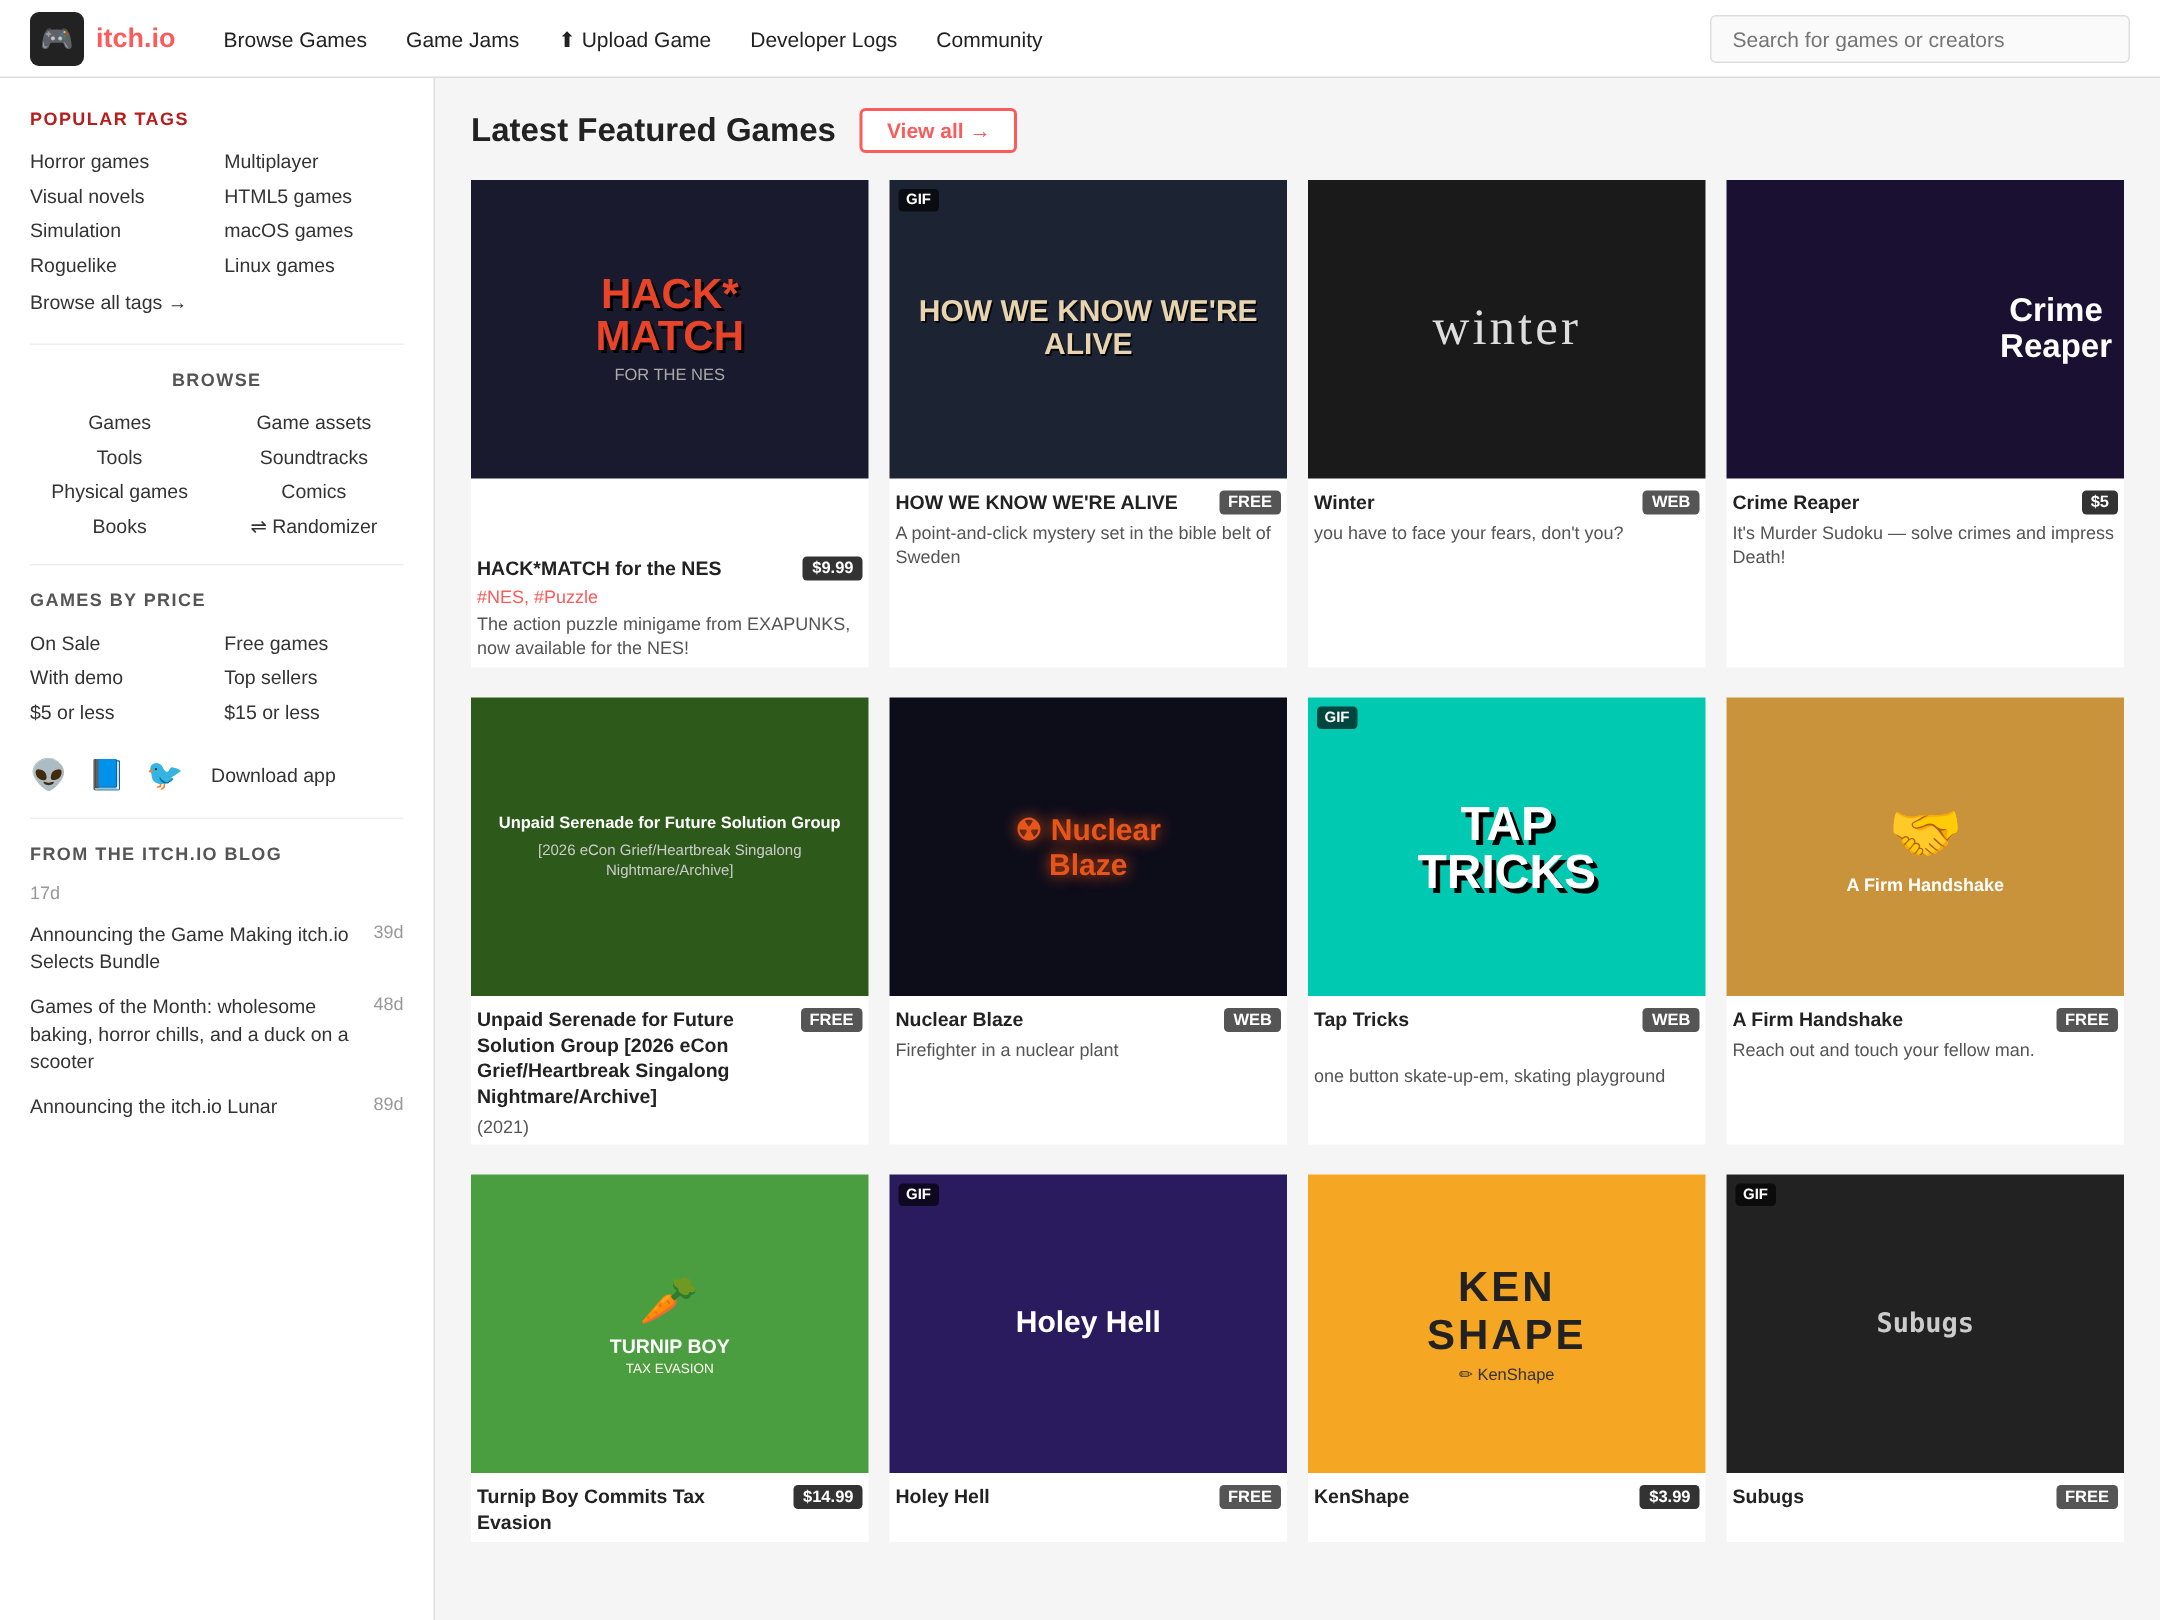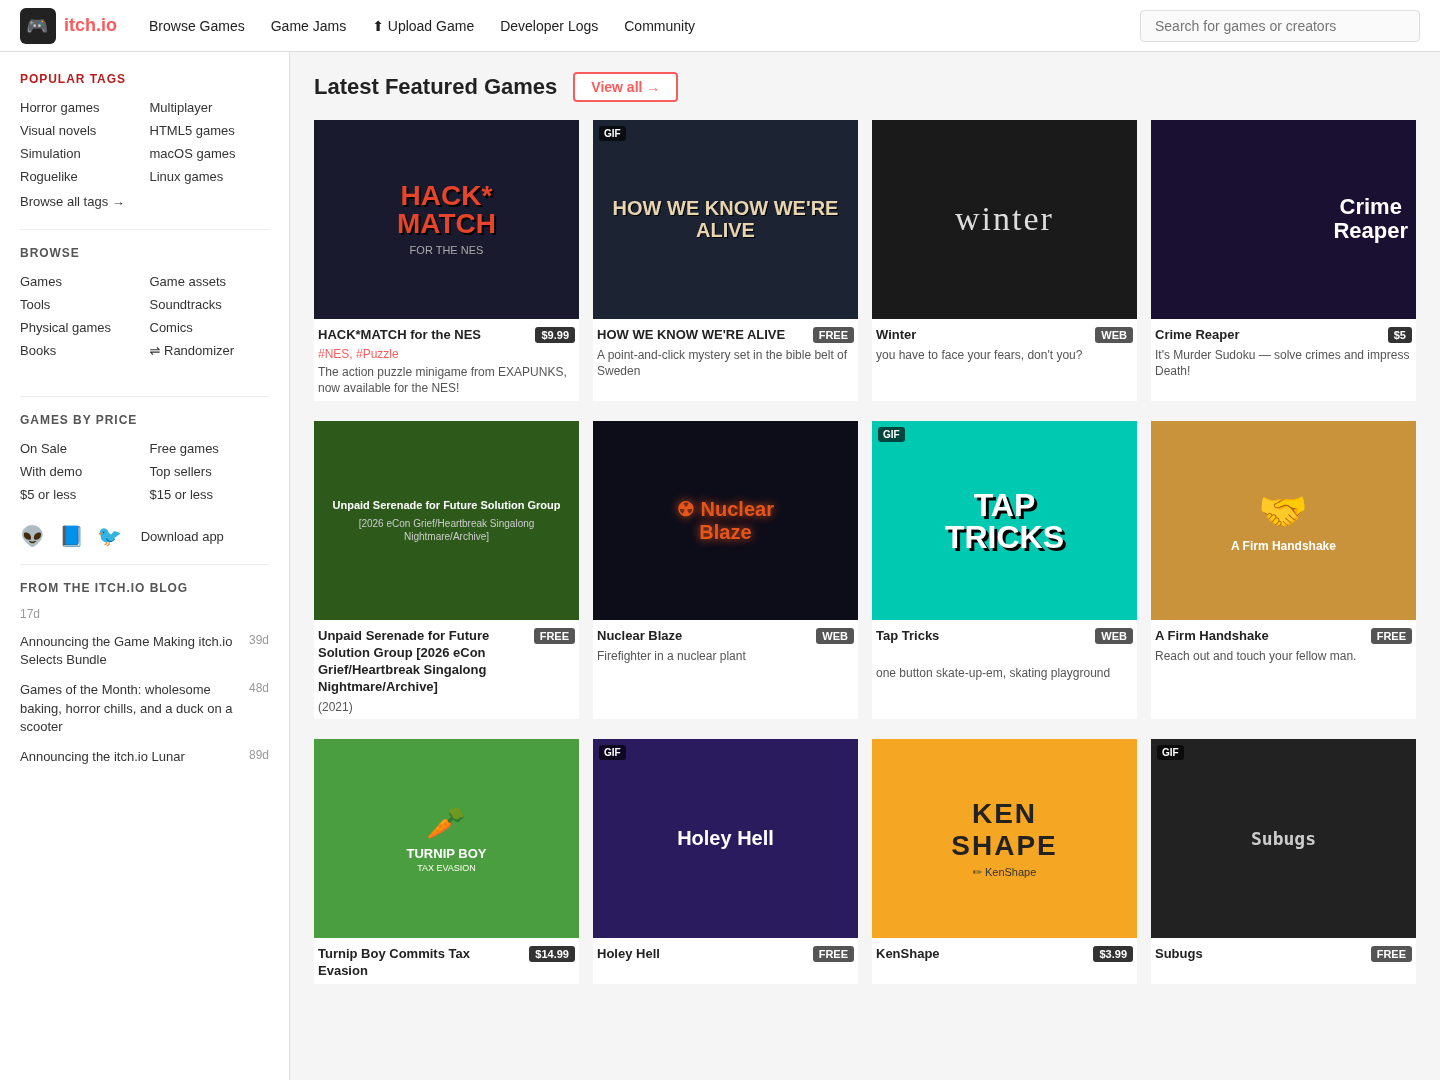--- a/index.html
+++ b/index.html
@@ -39,21 +39,21 @@
         <a href="#" style="font-size:13px;color:#333;text-decoration:none;padding:2px 0;">Simulation</a>
         <a href="#" style="font-size:13px;color:#333;text-decoration:none;padding:2px 0;">macOS games</a>
         <a href="#" style="font-size:13px;color:#333;text-decoration:none;padding:2px 0;">Roguelike</a>
         <a href="#" style="font-size:13px;color:#333;text-decoration:none;padding:2px 0;">Linux games</a>
       </div>
       <a href="#" style="display:block;font-size:13px;color:#333;text-decoration:none;margin-top:8px;">Browse all tags →</a>
     </div>
 
     <hr style="border:none;border-top:1px solid #eee;margin:0 0 16px 0;">
 
-    <div style="margin-bottom:36px;">
+    <div style="margin-bottom:16px;text-align:center;">
       <div style="font-size:12px;font-weight:700;letter-spacing:0.08em;text-transform:uppercase;color:#555;margin-bottom:12px;">BROWSE</div>
       <div style="display:grid;grid-template-columns:1fr 1fr;gap:4px 10px;">
         <a href="#" style="font-size:13px;color:#333;text-decoration:none;padding:2px 0;">Games</a>
         <a href="#" style="font-size:13px;color:#333;text-decoration:none;padding:2px 0;">Game assets</a>
         <a href="#" style="font-size:13px;color:#333;text-decoration:none;padding:2px 0;">Tools</a>
         <a href="#" style="font-size:13px;color:#333;text-decoration:none;padding:2px 0;">Soundtracks</a>
         <a href="#" style="font-size:13px;color:#333;text-decoration:none;padding:2px 0;">Physical games</a>
         <a href="#" style="font-size:13px;color:#333;text-decoration:none;padding:2px 0;">Comics</a>
         <a href="#" style="font-size:13px;color:#333;text-decoration:none;padding:2px 0;">Books</a>
         <a href="#" style="font-size:13px;color:#333;text-decoration:none;padding:2px 0;">⇌ Randomizer</a>
@@ -113,21 +113,21 @@
 
     <div style="display:grid;grid-template-columns:repeat(4,1fr);gap:20px 14px;">
 
       <div style="background:#fff;cursor:pointer;">
         <div style="position:relative;width:100%;padding-top:75%;overflow:hidden;background:#1a1a2e;">
           <div style="position:absolute;top:0;left:0;width:100%;height:100%;display:flex;align-items:center;justify-content:center;flex-direction:column;">
             <div style="color:#e8442a;font-size:28px;font-weight:900;text-align:center;font-family:Impact,sans-serif;line-height:1;text-shadow:2px 2px 0 #000;">HACK*<br>MATCH</div>
             <div style="color:#aaa;font-size:11px;margin-top:6px;">FOR THE NES</div>
           </div>
         </div>
-        <div style="padding:8px 4px 4px 4px;">
+        <div style="padding:8px 4px 4px 4px;margin-top:44px;">
           <div style="display:flex;justify-content:space-between;align-items:flex-start;gap:6px;">
             <span style="font-size:13px;font-weight:700;color:#222;line-height:1.3;flex:1;">HACK*MATCH for the NES</span>
             <span style="background:#333;color:#fff;font-size:11px;font-weight:700;padding:2px 6px;border-radius:3px;white-space:nowrap;">$9.99</span>
           </div>
           <div style="font-size:12px;color:#fa5c5c;margin-top:3px;">#NES, #Puzzle</div>
           <div style="font-size:12px;color:#555;margin-top:3px;line-height:1.4;">The action puzzle minigame from EXAPUNKS, now available for the NES!</div>
         </div>
       </div>
 
       <div style="background:#fff;cursor:pointer;">

